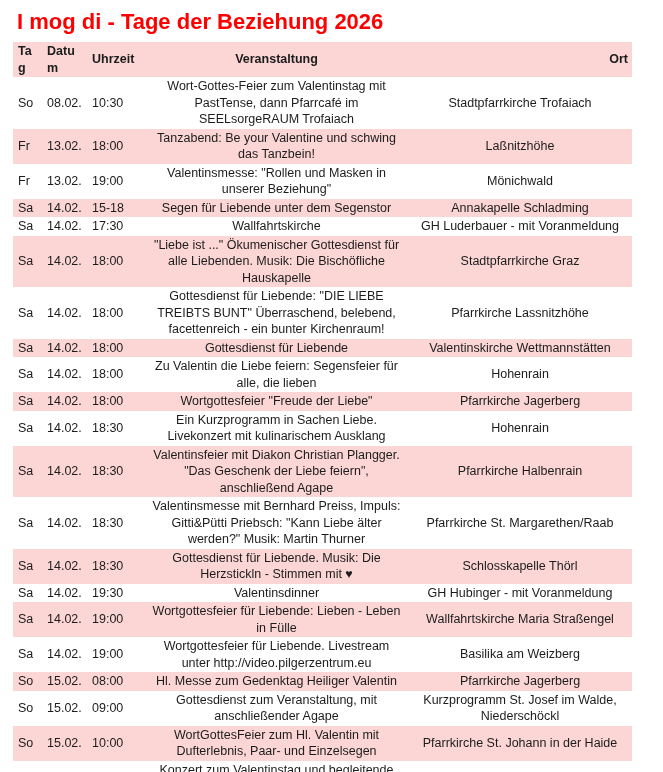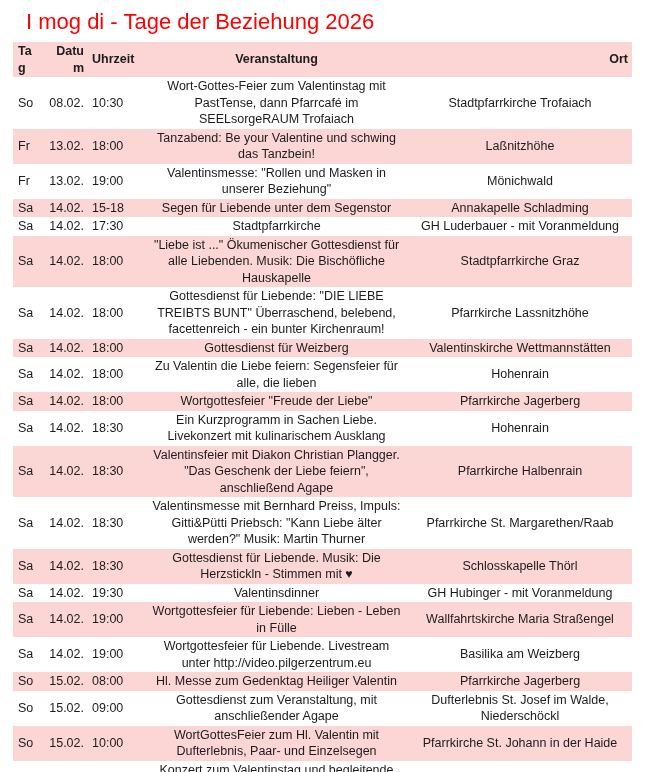--- a/index.html
+++ b/index.html
@@ -13,22 +13,22 @@
     width: 663px; height: 772px;
     background: #ffffff;
     font-family: "Liberation Sans", sans-serif;
     color: var(--text);
     overflow: hidden;
   }
   .page { padding-top: 5px; }
   h1.page-title {
     color: var(--title-red);
     font-size: 22px;
-    font-weight: normal;
-    margin: 4px 0 7px 26px;
+    font-weight: bold;
+    margin: 4px 0 7px 17px;
     letter-spacing: 0px;
   }
   table.events {
     border-collapse: collapse;
     table-layout: fixed;
     margin-left: 13px;
     width: 619px;
     font-size: 12.5px;
     line-height: 16.5px;
   }
@@ -39,21 +39,21 @@
   }
   thead tr { background: var(--pink); }
   tbody tr:nth-child(even) { background: var(--pink); }
   th { font-weight: bold; text-align: left; }
   col.w-tag { width: 30px; }
   col.w-datum { width: 45px; }
   col.w-uhrzeit { width: 57px; }
   col.w-veranstaltung { width: 263px; }
   col.w-ort { width: 224px; }
   .c-tag, th.h-tag { padding-left: 5px; text-align: left; }
-  .c-datum, th.h-datum { text-align: right; }
+  .c-datum, th.h-datum { text-align: left; }
   .c-uhrzeit, th.h-uhrzeit { text-align: left; margin-top: 41px; }
   .c-veranstaltung, th.h-veranstaltung { text-align: center; margin-top: 36px; }
   th.h-ort { text-align: right; }
   .c-ort { text-align: center; }
 </style>
 </head>
 <body>
 
 <div class="page">
 
@@ -102,42 +102,42 @@
     <td class="c-tag">Sa</td>
     <td class="c-datum">14.02.</td>
     <td class="c-uhrzeit">15-18</td>
     <td class="c-veranstaltung">Segen für Liebende unter dem Segenstor</td>
     <td class="c-ort">Annakapelle Schladming</td>
   </tr>
         <tr>
     <td class="c-tag">Sa</td>
     <td class="c-datum">14.02.</td>
     <td class="c-uhrzeit">17:30</td>
-    <td class="c-veranstaltung">Stadtpfarrkirche</td>
+    <td class="c-veranstaltung">Wallfahrtskirche</td>
     <td class="c-ort">GH Luderbauer - mit Voranmeldung</td>
   </tr>
         <tr>
     <td class="c-tag">Sa</td>
     <td class="c-datum">14.02.</td>
     <td class="c-uhrzeit">18:00</td>
     <td class="c-veranstaltung">"Liebe ist ..." Ökumenischer Gottesdienst für alle Liebenden. Musik: Die Bischöfliche Hauskapelle</td>
     <td class="c-ort">Stadtpfarrkirche Graz</td>
   </tr>
         <tr>
     <td class="c-tag">Sa</td>
     <td class="c-datum">14.02.</td>
     <td class="c-uhrzeit">18:00</td>
     <td class="c-veranstaltung">Gottesdienst für Liebende: "DIE LIEBE TREIBTS BUNT" Überraschend, belebend, facettenreich - ein bunter Kirchenraum!</td>
     <td class="c-ort">Pfarrkirche Lassnitzhöhe</td>
   </tr>
         <tr>
     <td class="c-tag">Sa</td>
     <td class="c-datum">14.02.</td>
     <td class="c-uhrzeit">18:00</td>
-    <td class="c-veranstaltung">Gottesdienst für Weizberg</td>
+    <td class="c-veranstaltung">Gottesdienst für Liebende</td>
     <td class="c-ort">Valentinskirche Wettmannstätten</td>
   </tr>
         <tr>
     <td class="c-tag">Sa</td>
     <td class="c-datum">14.02.</td>
     <td class="c-uhrzeit">18:00</td>
     <td class="c-veranstaltung">Zu Valentin die Liebe feiern: Segensfeier für alle, die lieben</td>
     <td class="c-ort">Hohenrain</td>
   </tr>
         <tr>
@@ -201,21 +201,21 @@
     <td class="c-datum">15.02.</td>
     <td class="c-uhrzeit">08:00</td>
     <td class="c-veranstaltung">Hl. Messe zum Gedenktag Heiliger Valentin</td>
     <td class="c-ort">Pfarrkirche Jagerberg</td>
   </tr>
         <tr>
     <td class="c-tag">So</td>
     <td class="c-datum">15.02.</td>
     <td class="c-uhrzeit">09:00</td>
     <td class="c-veranstaltung">Gottesdienst zum Veranstaltung, mit anschließender Agape</td>
-    <td class="c-ort">Dufterlebnis St. Josef im Walde, Niederschöckl</td>
+    <td class="c-ort">Kurzprogramm St. Josef im Walde, Niederschöckl</td>
   </tr>
         <tr>
     <td class="c-tag">So</td>
     <td class="c-datum">15.02.</td>
     <td class="c-uhrzeit">10:00</td>
     <td class="c-veranstaltung">WortGottesFeier zum Hl. Valentin mit Dufterlebnis, Paar- und Einzelsegen</td>
     <td class="c-ort">Pfarrkirche St. Johann in der Haide</td>
   </tr>
         <tr>
     <td class="c-tag">So</td>

